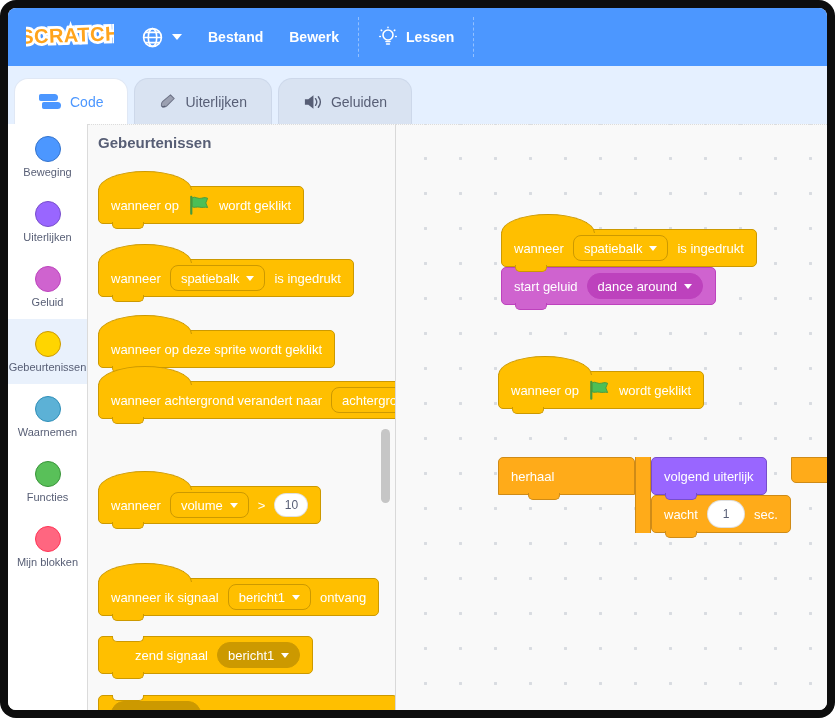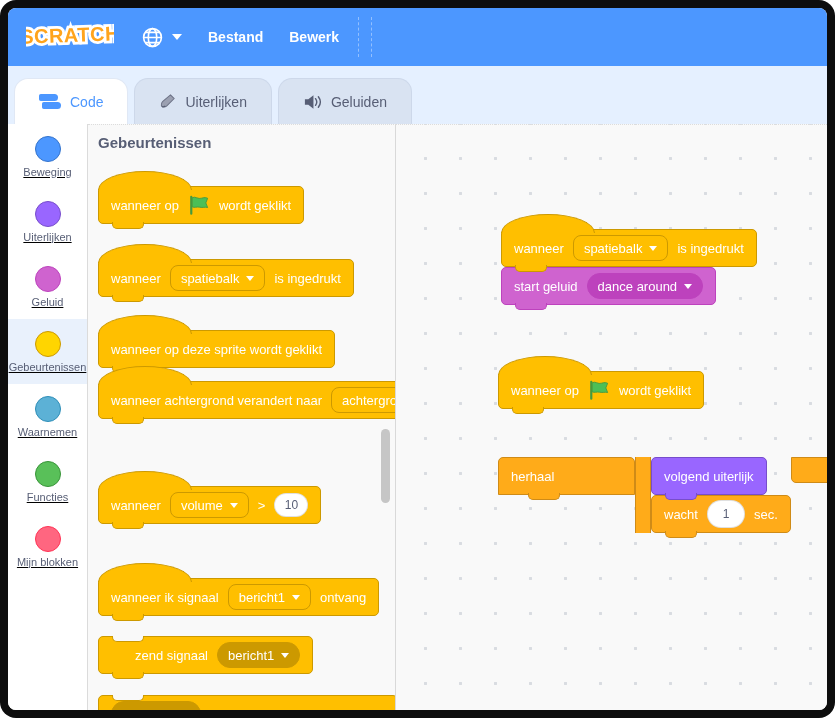--- a/index.html
+++ b/index.html
@@ -18,21 +18,21 @@
   .tabrow { height:58px; background:#E5F0FF; display:flex; align-items:flex-end; padding:0 0 0 6px; flex:none; }
   .tab { height:46px; padding:0 24px; display:flex; align-items:center; gap:9px; font-size:14px; color:#575E75; background:#D9E3F2; border:1px solid #CDD8EA; border-bottom:none; border-radius:14px 14px 0 0; margin-right:6px; cursor:pointer; }
   .tab.active { background:#fff; color:#4C97FF; border-color:#E0E8F5; font-weight:400; }
   .codeicon i { display:block; width:19px; height:7px; background:#4C97FF; border-radius:2px 4px 4px 2px; margin:1.5px 0; }
   .codeicon i:last-child { margin-left:3px; }
 
   
   .main { flex:1; display:flex; min-height:0; }
 
   
-  .categories { width:80px; flex:none; background:#fff; border-right:1px solid #DBDBDB; overflow:hidden;text-decoration:underline; }
+  .categories { width:80px; flex:none; background:#fff; border-right:1px solid #DBDBDB; overflow:hidden; }
   .cat { height:65px; display:flex; flex-direction:column; align-items:center; justify-content:center; gap:4px; cursor:pointer; overflow:hidden; }
   .cat.selected { background:#E9F1FC; }
   .catdot { width:26px; height:26px; border-radius:50%; border:1px solid; flex:none; }
   .catlabel { font-size:11px; color:#575E75; white-space:nowrap; }
 
   
   .palette { width:308px; flex:none; background:#F9F9F9; border-right:1px solid #D9D9D9; border-top:1px dotted #DCDCDC; position:relative; overflow:hidden; }
   .pal-header { position:absolute; left:10px; top:9px; font-size:15px; font-weight:bold; color:#575E75; }
   .pal-scrollbar { position:absolute; right:5px; top:304px; width:9px; height:74px; background:#C6C6C6; border-radius:5px; }
 
@@ -100,20 +100,30 @@
       </svg>
       <span class="caret-down"></span>
     </div>
     <div class="menu-item">
       <span>Bestand</span>
     </div>
     <div class="menu-item">
       <span>Bewerk</span>
     </div>
     <div class="menu-divider"></div>
+    <div class="menu-item">
+      <svg width="20" height="22" viewBox="0 0 20 22">
+        <g stroke="#fff" stroke-width="1.6" fill="none" stroke-linecap="round">
+          <circle cx="10" cy="9" r="5"></circle>
+          <path d="M8 15.5 h4 M8.6 18 h2.8"></path>
+          <path d="M10 1.2 v0.4 M3.2 4.2 l0.4 0.3 M16.8 4.2 l-0.4 0.3 M1.8 10.5 h0.5 M17.7 10.5 h0.5" stroke-dasharray="1 2"></path>
+        </g>
+      </svg>
+      <span>Lessen</span>
+    </div>
     <div class="menu-divider"></div>
   </div>
 
   <div class="tabrow">
     <div class="tab active">
       <span class="codeicon">
             <i></i>
             <i></i>
           </span>
       <span>Code</span>

